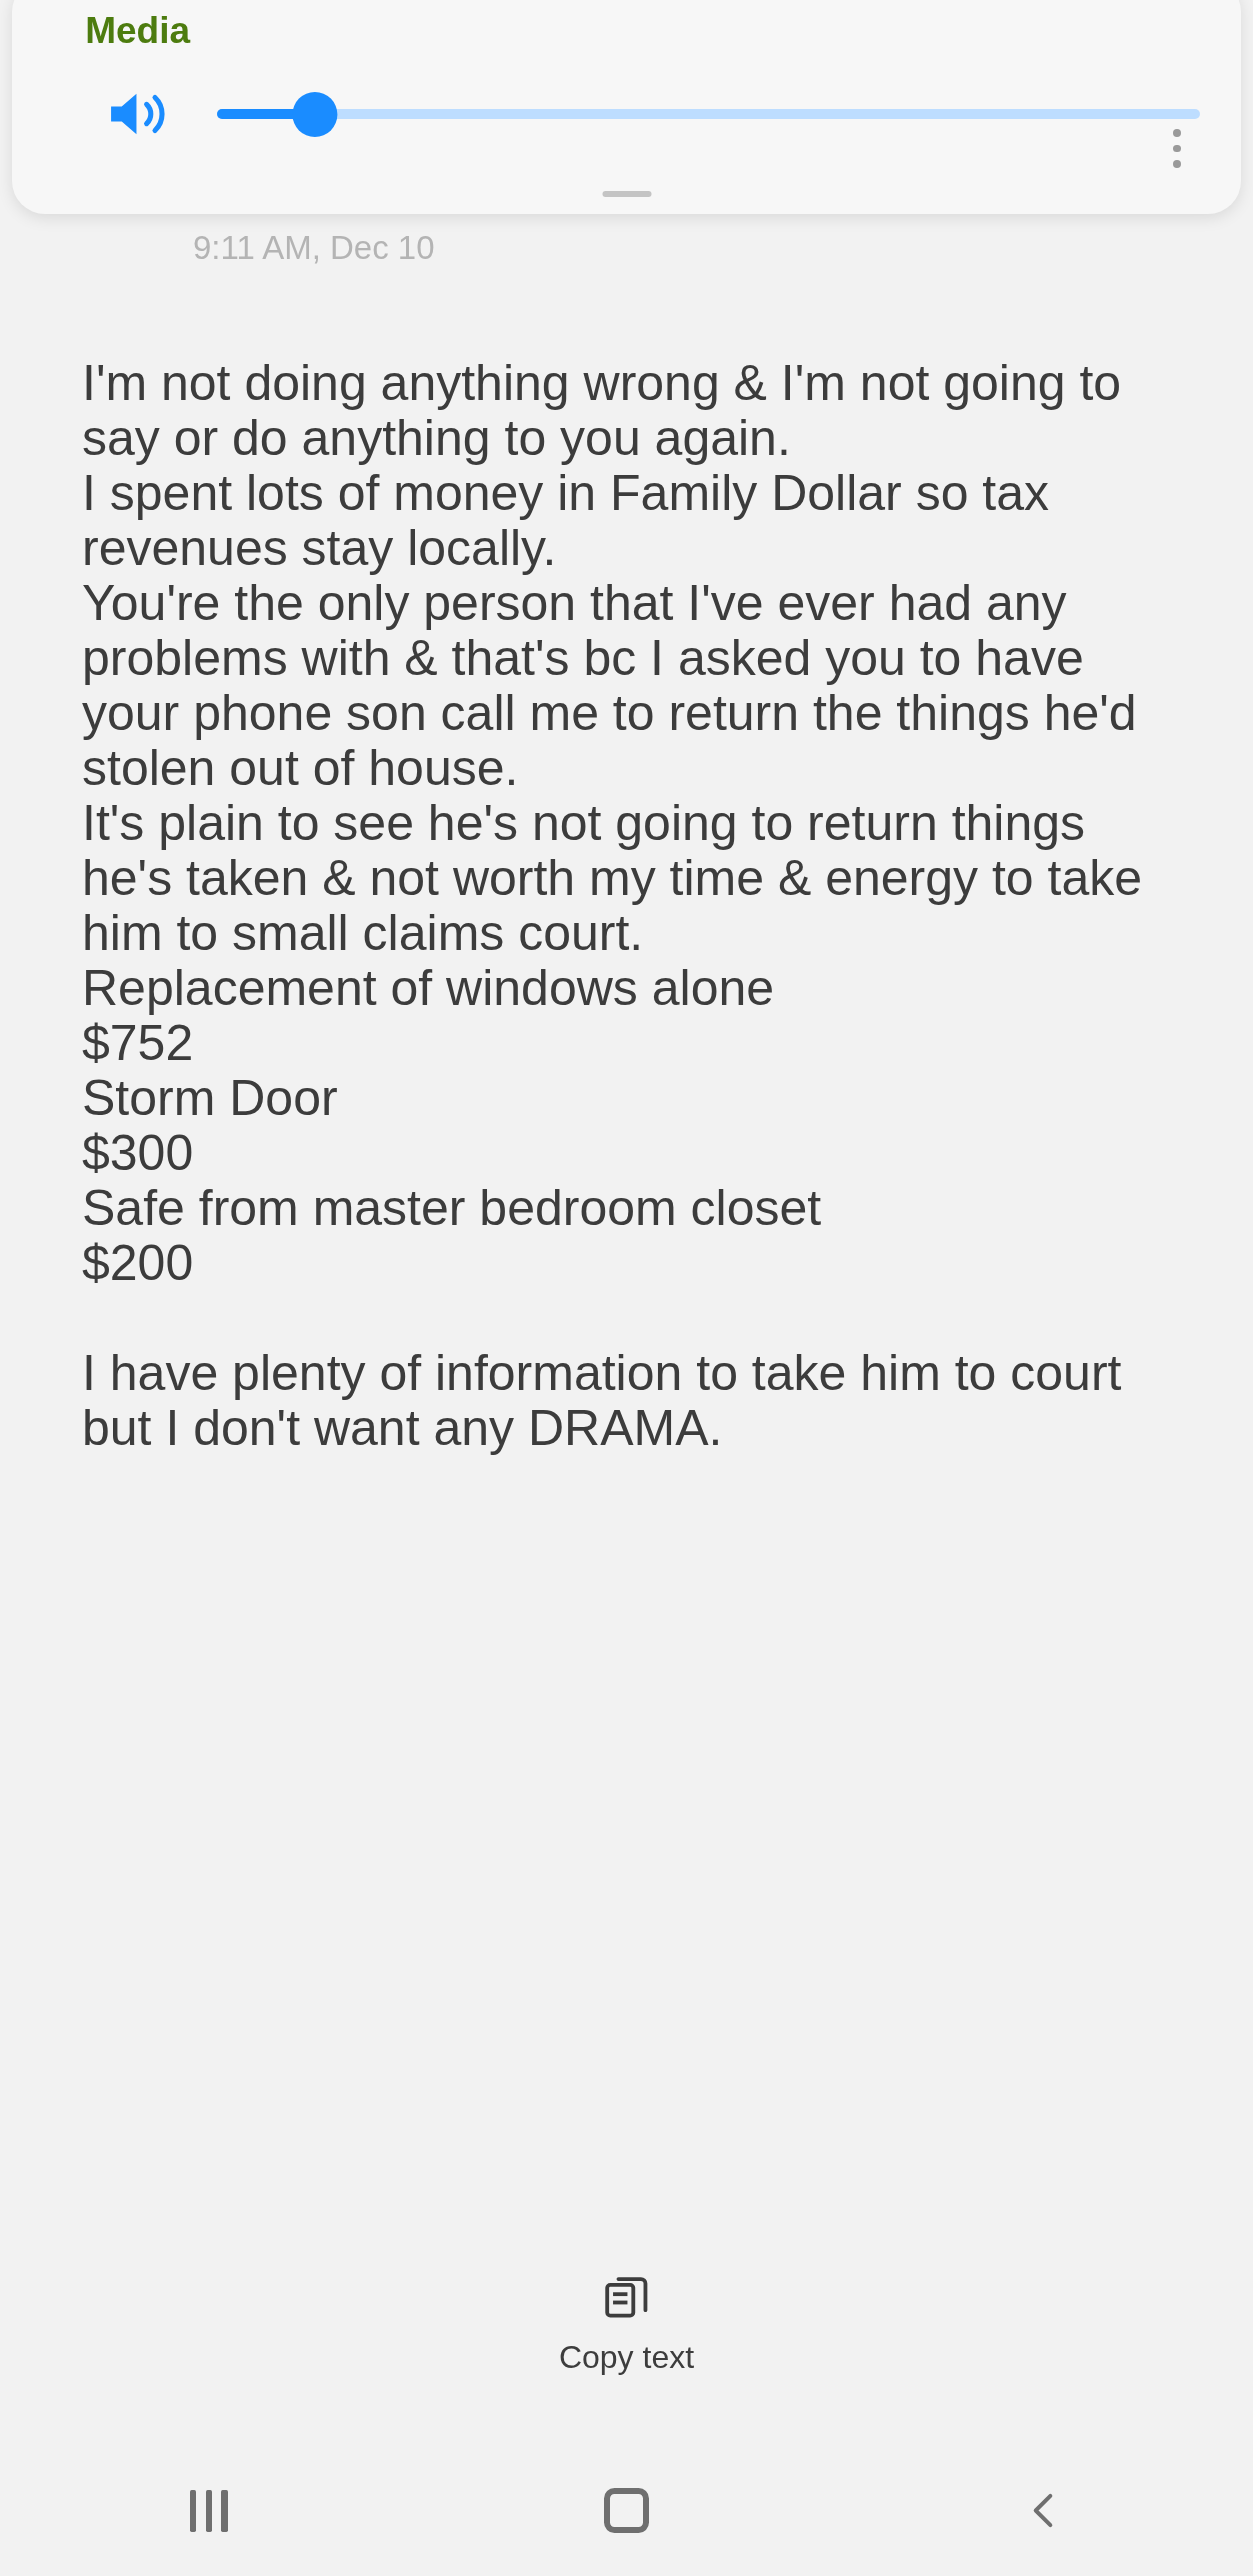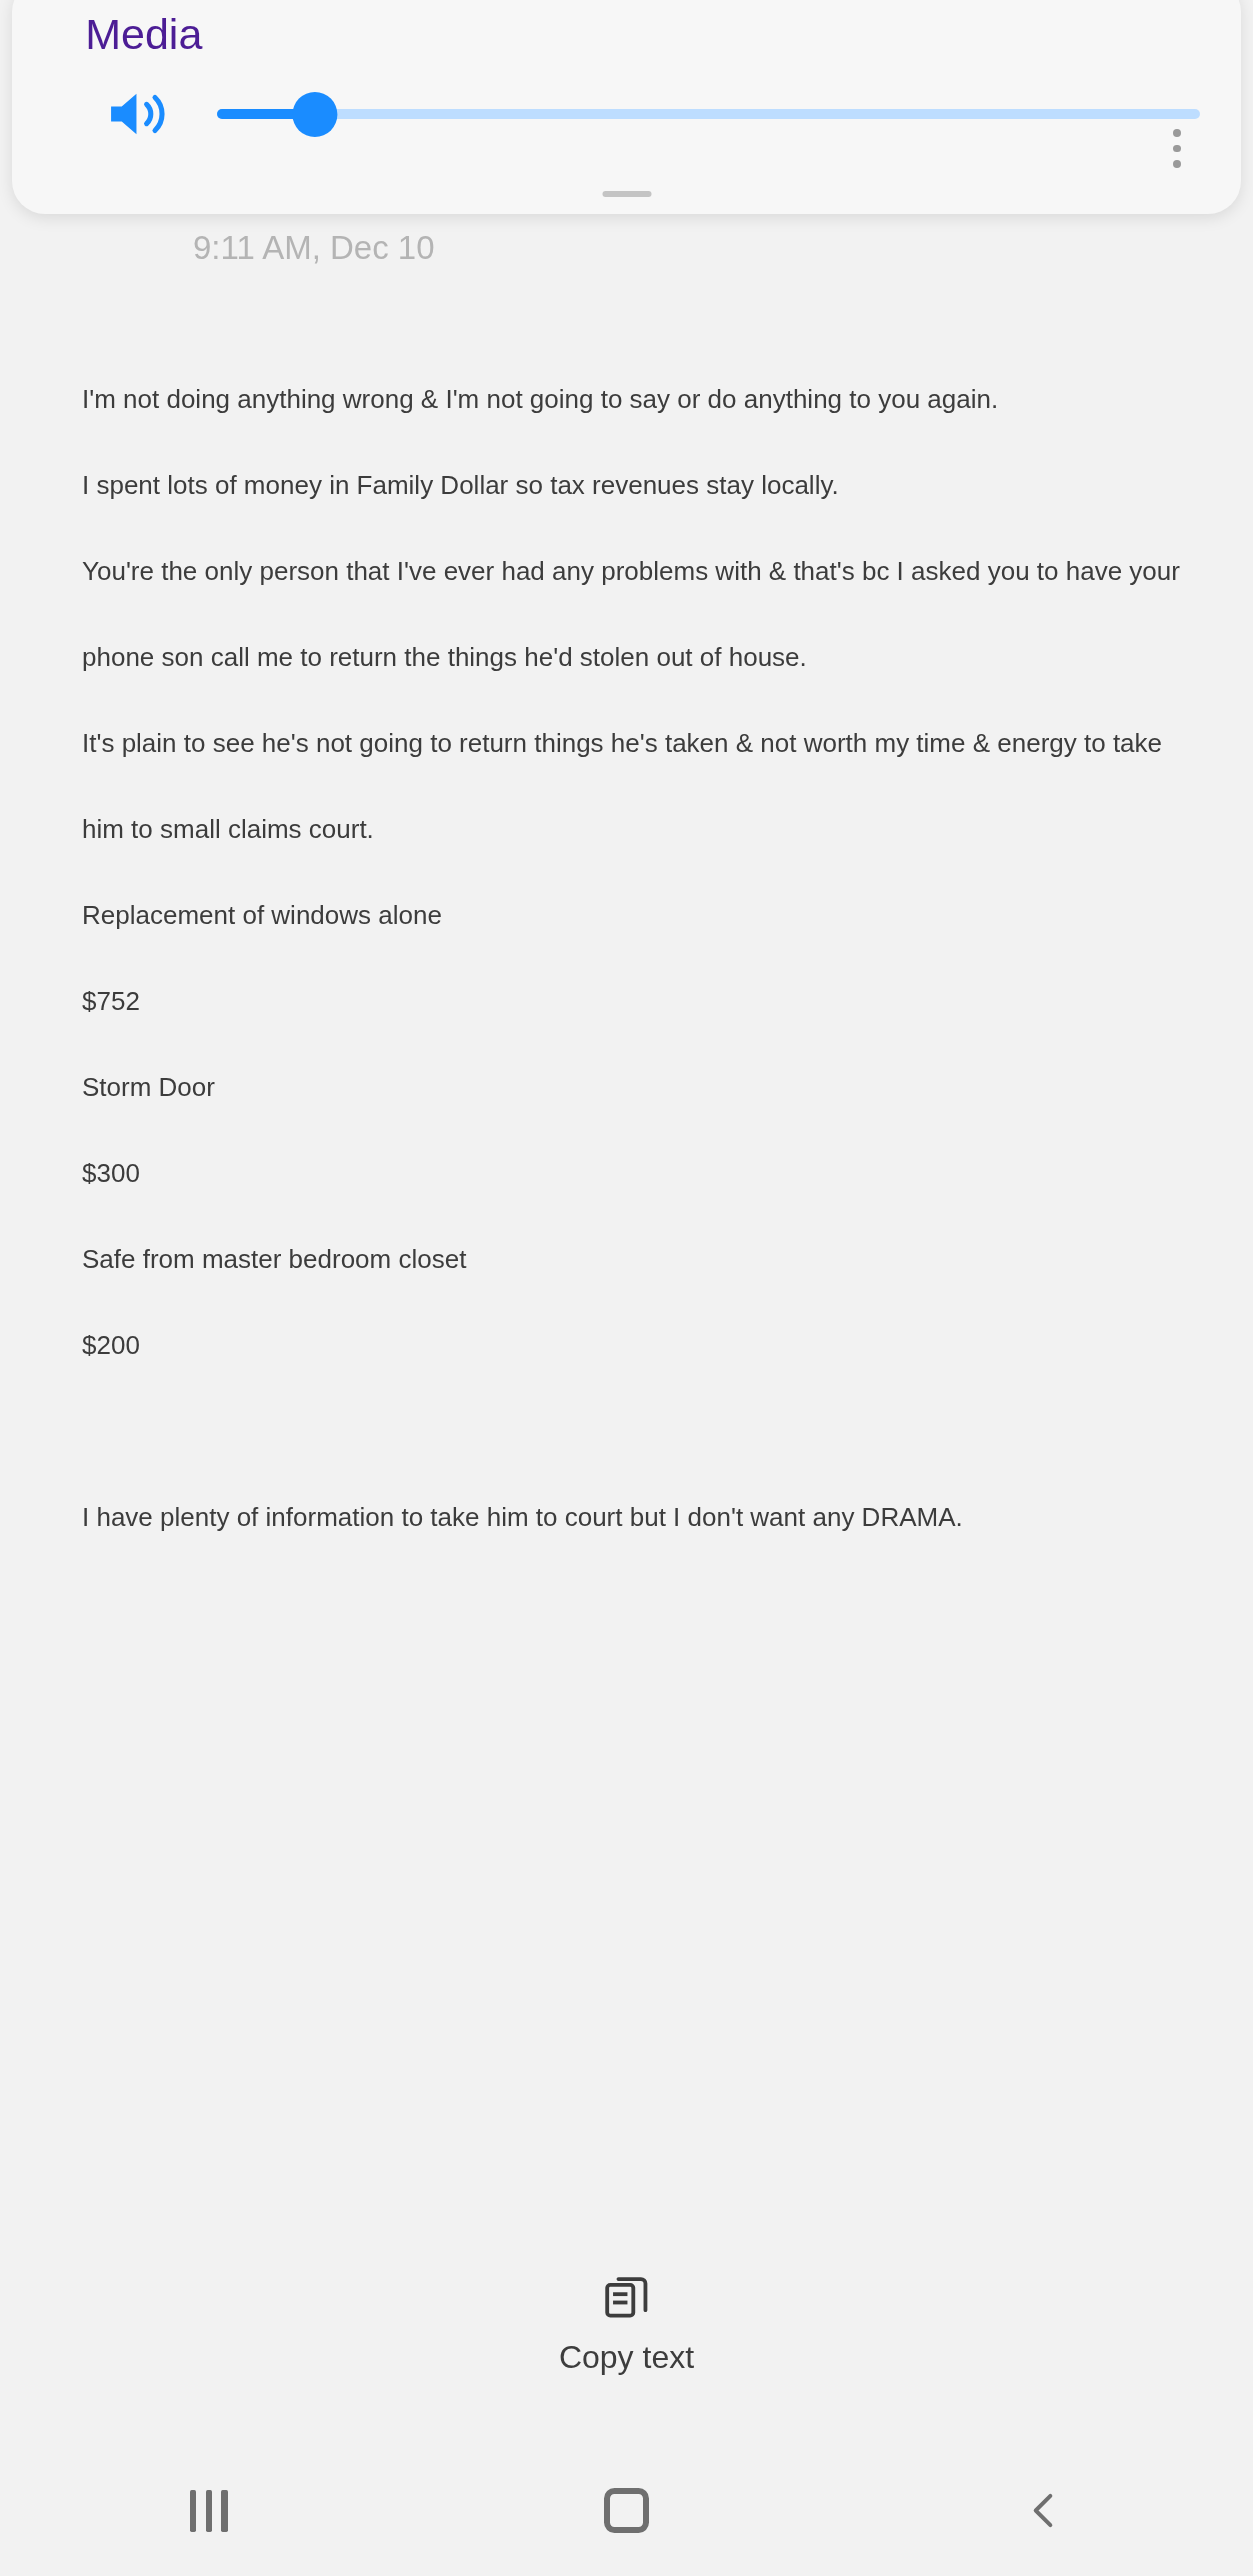--- a/index.html
+++ b/index.html
@@ -105,22 +105,22 @@
     color: #b4b4b4;
     white-space: nowrap;
   }
 
   
   .message-body {
     position: absolute;
     top: 332px;
     left: 82px;
     width: 1105px;
-    font-size: 26px;
-    line-height: 86px;
+    font-size: 50px;
+    line-height: 55px;
     color: #3c3c3c;
     white-space: pre-wrap;
     word-wrap: break-word;
   }
 
   
   .action-bar {
     position: absolute;
     bottom: 157px;
     left: 0;
@@ -188,23 +188,23 @@
     background: #f7f7f7;
     border-radius: 33px;
     box-shadow: 0 3.5px 15.7px rgba(0,0,0,0.10);
     box-sizing: border-box;
     padding: 40px 0 0 0;
   }
   .media-title {
     position: absolute;
     top: 31px;
     left: 73px;
-    font-size: 43px;
-    color: #4c1d95;
-    font-weight: 400;
+    font-size: 37px;
+    color: #4d7c0f;
+    font-weight: 700;
   }
   .slider-row {
     position: absolute;
     top: 96px;
     left: 0;
     width: 100%;
     height: 78px;
     display: flex;
     align-items: center;
   }

